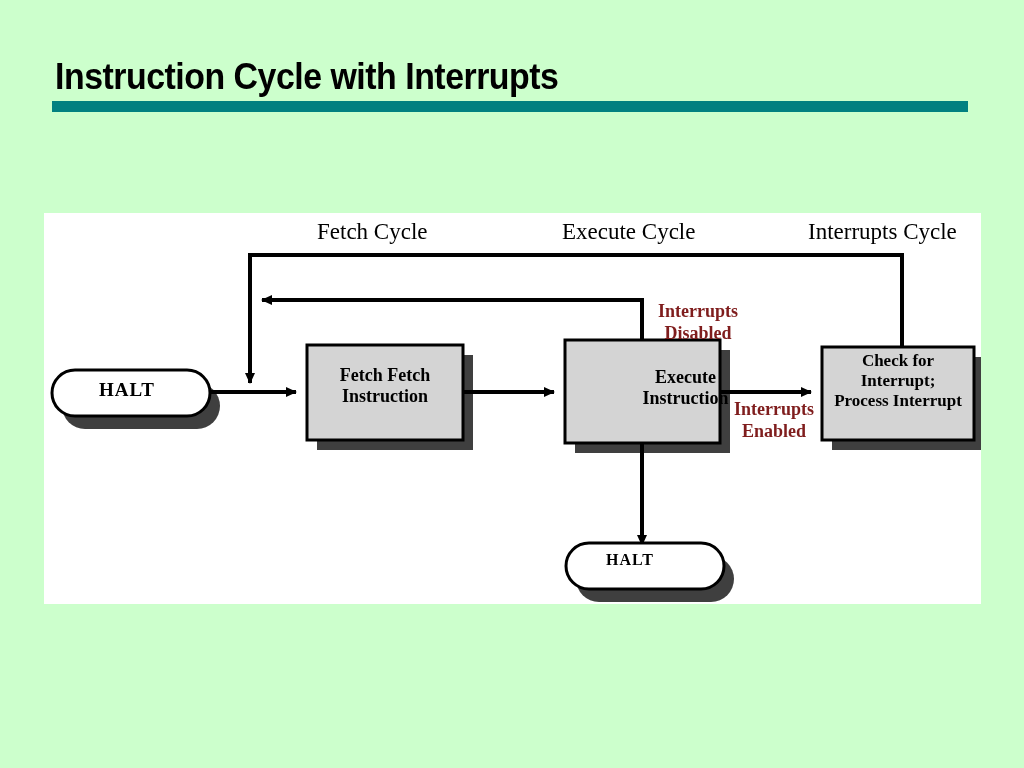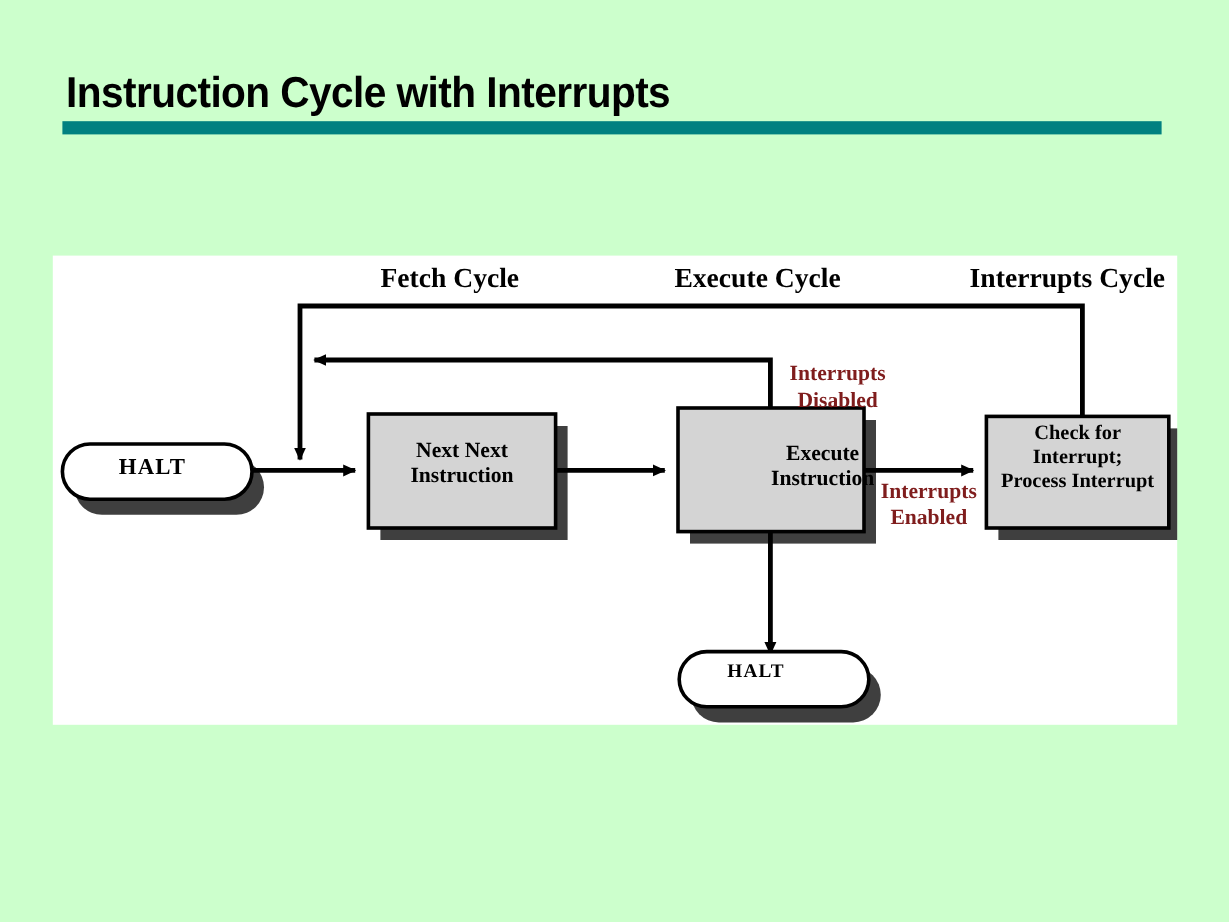--- a/index.html
+++ b/index.html
@@ -53,21 +53,21 @@
     top: 0;
     width: 937px;
     height: 391px;
     display: block;
   }
 
   
   .cycle-header {
     position: absolute;
     font-family: "Liberation Serif", serif;
-    font-weight: bold;
+    font-weight: normal;
     font-size: 23px;
     color: #000000;
     white-space: nowrap;
   }
   #hdr-fetch   { left: 317px; top: 219px; }
   #hdr-execute { left: 562px; top: 219px; }
   #hdr-interrupt { left: 808px; top: 219px; }
 
   
   .node-label {
@@ -178,21 +178,21 @@
       <rect x="522" y="330" width="158" height="46" rx="23" ry="23" fill="#ffffff" stroke="#000000" stroke-width="3"></rect>
     </g>
   </svg>
 </div>
 
 <div class="cycle-header" id="hdr-fetch">Fetch Cycle</div>
 <div class="cycle-header" id="hdr-execute">Execute Cycle</div>
 <div class="cycle-header" id="hdr-interrupt">Interrupts Cycle</div>
 
 <div class="node-label" id="label-start">HALT</div>
-<div class="node-label" id="label-fetch-next">Next Next
+<div class="node-label" id="label-fetch-next">Fetch Fetch
 Instruction</div>
 <div class="node-label" id="label-execute">Execute
 Instruction</div>
 <div class="node-label" id="label-check">Check for
 Interrupt;
 Process Interrupt</div>
 <div class="node-label" id="label-halt">HALT</div>
 
 <div class="edge-label" id="label-int-disabled">Interrupts
 Disabled</div>

